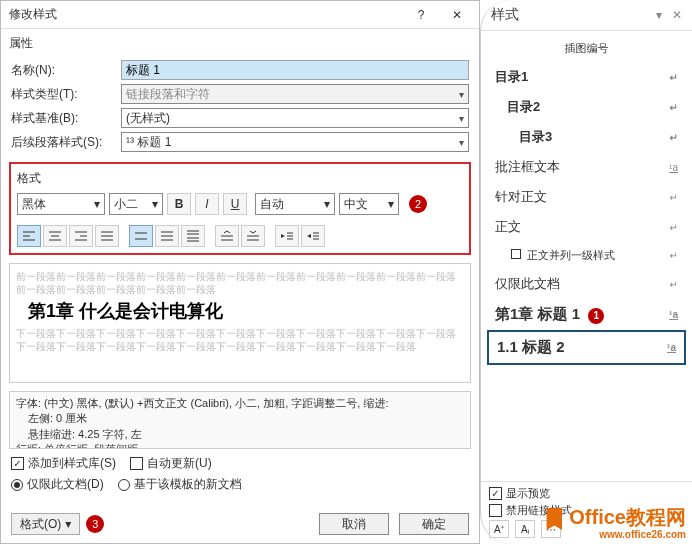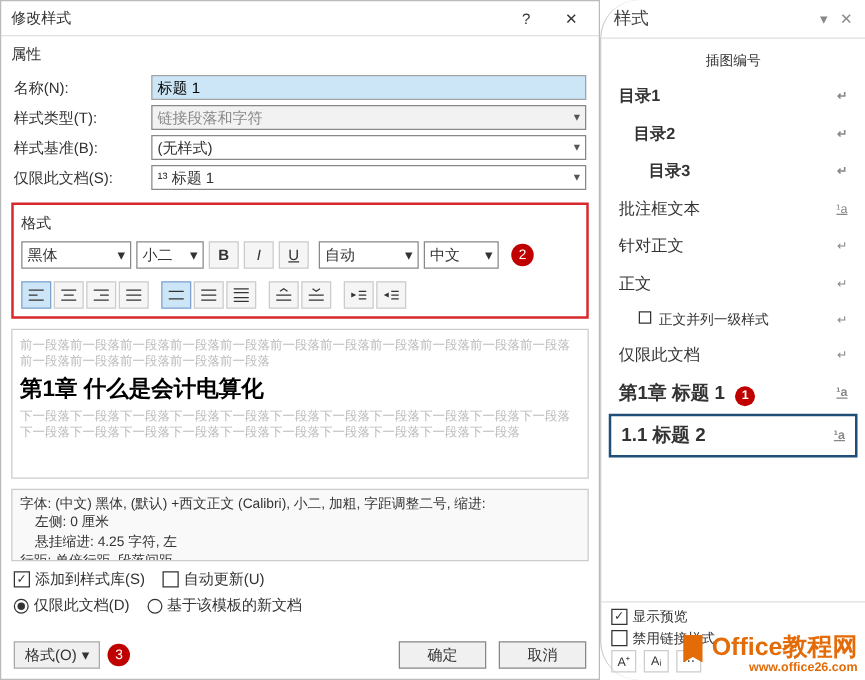--- a/index.html
+++ b/index.html
@@ -25,21 +25,21 @@
 .sel-size { width: 54px; height: 22px; border: 1px solid #888; display: flex; align-items: center; justify-content: space-between; padding: 0 4px; }
 .fmt-btn { width: 24px; height: 22px; border: 1px solid #ccc; display: flex; align-items: center; justify-content: center; background: #f5f5f5; }
 .sel-color { width: 80px; height: 22px; border: 1px solid #888; display: flex; align-items: center; justify-content: space-between; padding: 0 4px; margin-left: 4px; }
 .sel-script { width: 60px; height: 22px; border: 1px solid #888; display: flex; align-items: center; justify-content: space-between; padding: 0 4px; }
 .marker { width: 18px; height: 18px; border-radius: 50%; background: #c00000; color: #fff; font-size: 11px; display: flex; align-items: center; justify-content: center; margin-left: 6px; }
 .format-row2 { display: flex; align-items: center; gap: 2px; flex-wrap: wrap; }
 .para-btn { width: 24px; height: 22px; border: 1px solid #ccc; display: flex; align-items: center; justify-content: center; background: #f5f5f5; position: relative; }
 .para-btn.active { background: #cde6f7; border-color: #7da2ce; }
 .gap { width: 6px; }
 .preview { margin: 4px 8px; border: 1px solid #ccc; height: 120px; padding: 6px; overflow: hidden; font-size: 10px; color: #bbb; line-height: 1.3; }
-.preview .big { font-size: 18px; font-weight: bold; color: #000; font-family: SimHei, sans-serif; margin: 4px 0; }
+.preview .big { font-size: 18px; font-weight: bold; color: #000; font-family: SimHei, sans-serif; margin: 4px 12px; }
 .desc { margin: 4px 8px; border: 1px solid #ccc; height: 58px; padding: 4px 6px; font-size: 11px; line-height: 1.4; overflow: hidden; background: #f9f9f9; }
 .chk-row { display: flex; align-items: center; gap: 14px; padding: 2px 10px; font-size: 12px; }
 .chk { display: flex; align-items: center; gap: 4px; }
 .chk-box { width: 13px; height: 13px; border: 1px solid #333; display: flex; align-items: center; justify-content: center; font-size: 10px; line-height: 1; }
 .radio { width: 12px; height: 12px; border: 1px solid #333; border-radius: 50%; display: flex; align-items: center; justify-content: center; }
 .radio-dot { width: 6px; height: 6px; border-radius: 50%; background: #333; }
 .bottom-row { display: flex; align-items: center; justify-content: space-between; padding: 6px 10px 8px; margin-top: auto; }
 .format-o { height: 22px; border: 1px solid #aaa; padding: 0 8px; display: flex; align-items: center; gap: 4px; background: #f0f0f0; }
 .btn-grp { display: flex; gap: 10px; }
 .btn { width: 70px; height: 22px; border: 1px solid #888; background: #f0f0f0; display: flex; align-items: center; justify-content: center; }
@@ -98,21 +98,21 @@
         </div>
       </div>
       <div class="prop-row">
         <div class="prop-label">样式基准(B):</div>
         <div class="combo">
           <span>(无样式)</span>
             <span class="arrow">▾</span>
         </div>
       </div>
       <div class="prop-row">
-        <div class="prop-label">仅限此文档(S):</div>
+        <div class="prop-label">后续段落样式(S):</div>
         <div class="combo">
           <span>¹³ 标题 1</span>
             <span class="arrow">▾</span>
         </div>
       </div>
     </div>
 
     <div class="format-box">
       <div class="format-title">格式</div>
       <div class="format-row1">
@@ -267,22 +267,22 @@
 
     <div class="bottom-row">
       <div style="display:flex;align-items:center;">
         <div class="format-o">
           <span>格式(O)</span> 
             <span>▾</span>
         </div>
         <div class="marker">3</div>
       </div>
       <div class="btn-grp">
+        <div class="btn">取消</div>
         <div class="btn">确定</div>
-        <div class="btn">取消</div>
       </div>
     </div>
   </div>
 
   <div class="panel">
     <div class="panel-head">
       <span class="panel-title">样式</span>
       <div class="panel-btns">
         <span>▾</span>
         <span>✕</span>

